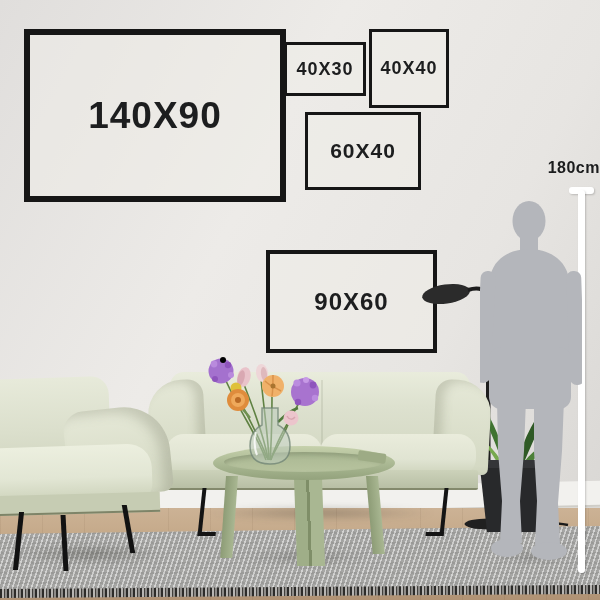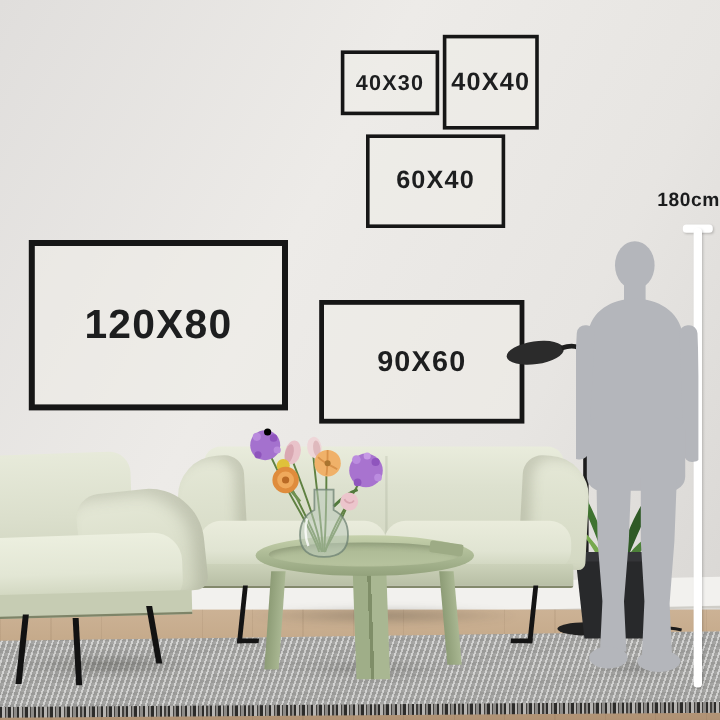--- a/index.html
+++ b/index.html
@@ -23,21 +23,21 @@
       var(--rug,#b6b6b4);
     clip-path:polygon(0 12px,100% 4px,100% 100%,0 100%);}
   .fringe{left:0;top:587px;width:602px;height:9px;transform:rotate(-0.4deg);
     background:repeating-linear-gradient(90deg,#2c2b29 0 2px,#b7b5b2 2px 4px,#413f3c 4px 5px,#8d8b88 5px 7px);}
   
   .frame{display:flex;align-items:center;justify-content:center;
     background:rgba(238,236,232,.55);color:var(--label-text,#1d1e1f);
     font-weight:700;letter-spacing:1px;border:4px solid var(--frame-border,#161616);}
   .f1{left:24px;top:29px;width:250px;height:161px;border-width:6px;font-size:37px;}
   .f2{left:284px;top:42px;width:76px;height:48px;border-width:3px;font-size:18px;}
-  .f3{left:369px;top:29px;width:74px;height:73px;border-width:3px;font-size:21px;}
+  .f3{left:369px;top:29px;width:74px;height:73px;border-width:3px;font-size:18px;}
   .f4{left:305px;top:112px;width:110px;height:72px;border-width:3px;font-size:21px;justify-content:center;}
   .f5{left:24px;top:200px;width:206px;height:132px;border-width:5px;font-size:34px;}
   .f6{left:266px;top:218px;width:163px;height:95px;border-width:4px;font-size:24px;margin-top:32px;}
   
   .height-label{left:508px;top:159px;width:92px;text-align:right;font-size:16px;
     font-weight:700;color:#1b1c1d;letter-spacing:0.5px;}
   .mline{left:578px;top:190px;width:7px;height:383px;background:var(--measure-line,#fff);
     border-radius:3px;box-shadow:1px 1px 2px rgba(0,0,0,.18);}
   .mcap{left:569px;top:187px;width:25px;height:7px;background:var(--measure-line,#fff);
     border-radius:3px;box-shadow:1px 1px 2px rgba(0,0,0,.18);}
@@ -92,31 +92,31 @@
 </head>
 <body>
 
 <div class="stage">
 
   <div class="abs baseboard"></div>
   <div class="abs floor"></div>
   <div class="abs rug"></div>
   <div class="abs fringe"></div>
 
+  <div class="abs frame f1">
+    <span>140X90</span>
+    </div>
   <div class="abs frame f2">
     <span>40X30</span>
     </div>
   <div class="abs frame f3">
     <span>40X40</span>
     </div>
   <div class="abs frame f4">
     <span>60X40</span>
-    </div>
-  <div class="abs frame f5">
-    <span>120X80</span>
     </div>
   <div class="abs frame f6">
     <span>90X60</span>
     </div>
 
   <div class="abs height-label">180cm</div>
   <div class="abs mcap"></div>
   <div class="abs mline"></div>
 
   <svg class="abs" style="left:420px;top:278px;" width="170" height="260" viewBox="0 0 170 260">

